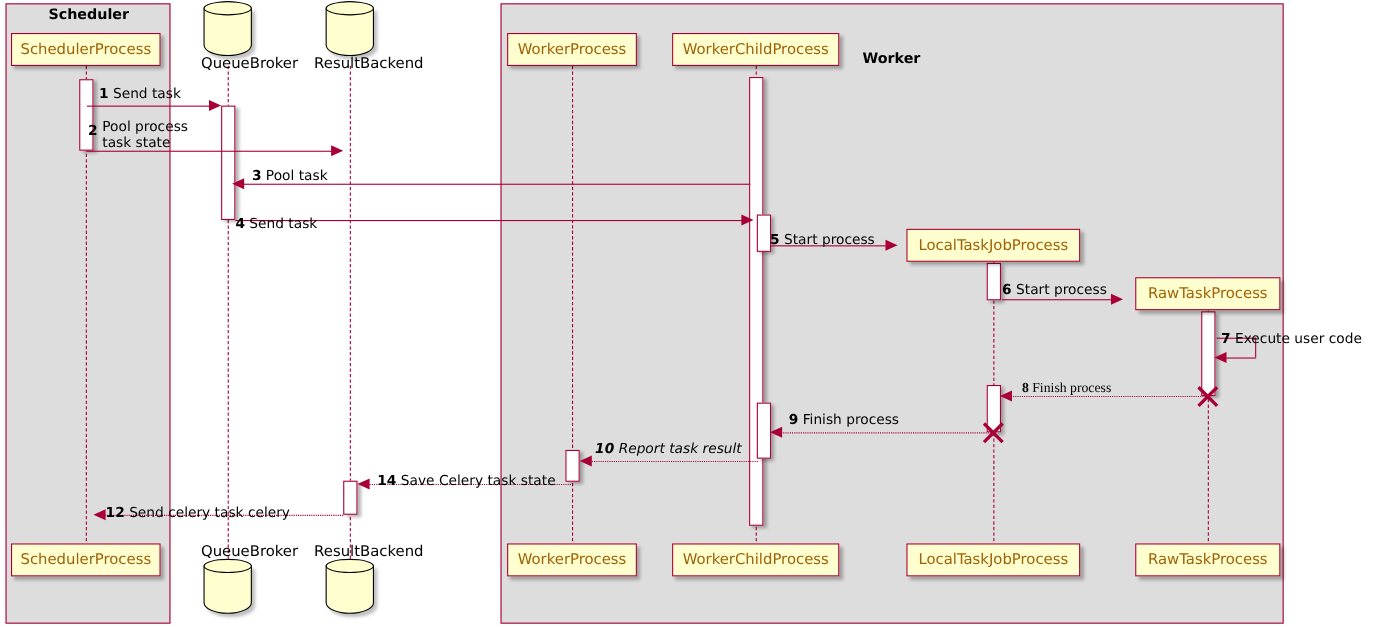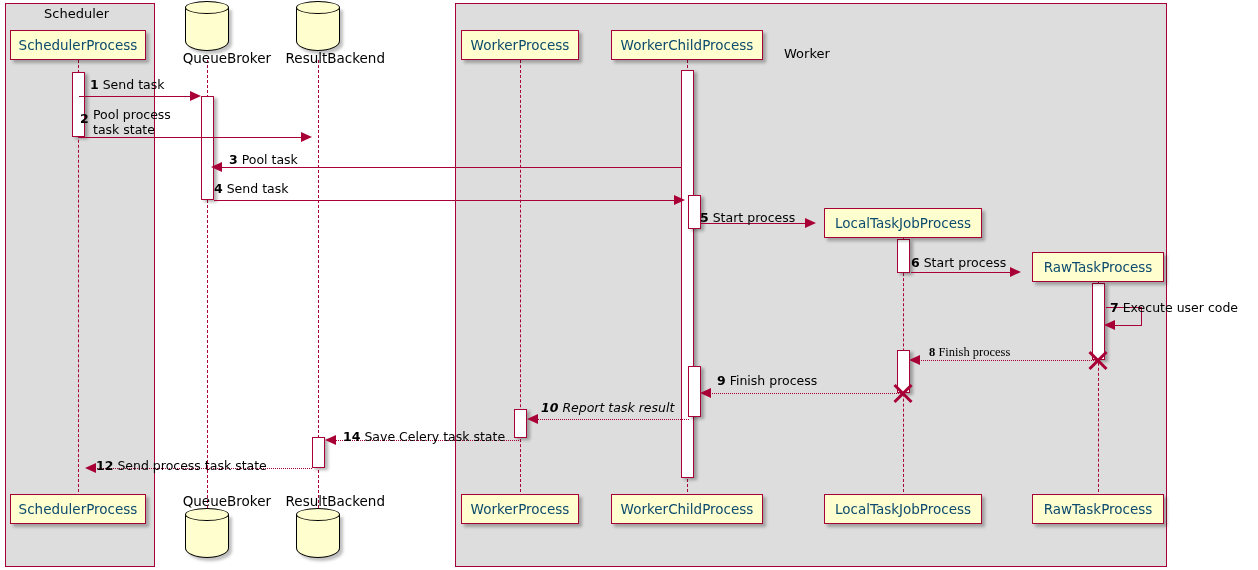--- a/index.html
+++ b/index.html
@@ -1,29 +1,29 @@
 <!DOCTYPE html>
 <html><head>
 <meta charset="utf-8">
 <style>
   html,body{margin:0;padding:0;background:#ffffff;}
   body{font-family:"DejaVu Sans","Liberation Sans",sans-serif;}
   #stage{position:relative;width:1258px;height:570px;background:#ffffff;overflow:hidden;}
 
   
   .group-box{position:absolute;background:#DDDDDD;border:1.5px solid #A80036;box-sizing:border-box;}
-  .group-title{position:absolute;font-weight:normal;font-size:13px;color:#000;white-space:nowrap;}
+  .group-title{position:absolute;font-weight:bold;font-size:13px;color:#000;white-space:nowrap;}
 
   
   .lifeline{position:absolute;width:0;border-left:1.5px dashed #A80036;}
 
   
   .part{position:absolute;background:#FEFECE;border:1.5px solid #A80036;
         box-sizing:border-box;display:flex;align-items:center;justify-content:center;
-        font-size:13.5px;color:#0c4a6e;white-space:nowrap;
+        font-size:13.5px;color:#a16207;white-space:nowrap;
         box-shadow:3px 3px 3px rgba(0,0,0,0.28);}
 
   
   .db{position:absolute;}
   .db .cyl{position:absolute;left:0;top:6px;width:44px;height:44px;background:#FEFECE;
            border:1.5px solid #000;border-radius:0 0 22px 22px/0 0 10px 10px;box-sizing:border-box;
            box-shadow:3px 3px 3px rgba(0,0,0,0.25);}
   .db .lid{position:absolute;left:0;top:0;width:44px;height:13px;background:#FEFECE;
            border:1.5px solid #000;border-radius:50%;box-sizing:border-box;}
   .db .dblabel{position:absolute;white-space:nowrap;font-size:13.5px;color:#000;text-align:right;}
@@ -101,21 +101,21 @@
 
   <div class="msg-line" style="left:214px;top:167px;width:468px;"></div>
   <div class="arrow left" style="left:211px;top:162px;"></div>
   <div class="msg-label" style="left:229px;top:153px;text-align:center;">
     <b>3</b>
     <span>Pool task</span>
   </div>
 
   <div class="msg-line" style="left:214px;top:200px;width:466px;"></div>
   <div class="arrow right" style="left:674px;top:195px;"></div>
-  <div class="msg-label" style="left:214px;top:182px;">
+  <div class="msg-label" style="left:214px;top:196px;">
     <b>4</b>
     <span>Send task</span>
   </div>
 
   <div class="msg-line" style="left:701px;top:223px;width:110px;"></div>
   <div class="arrow right" style="left:805px;top:218px;"></div>
   <div class="msg-label" style="left:700px;top:211px;">
     <b>5</b>
     <span>Start process</span>
   </div>
@@ -163,21 +163,21 @@
   <div class="arrow left" style="left:325px;top:435px;"></div>
   <div class="msg-label" style="left:343px;top:430px;">
     <b>14</b>
     <span>Save Celery task state</span>
   </div>
 
   <div class="msg-line ret" style="left:89px;top:468px;width:223px;"></div>
   <div class="arrow left" style="left:85px;top:463px;"></div>
   <div class="msg-label" style="left:96px;top:459px;">
     <b>12</b>
-    <span>Send process task state</span>
+    <span>Send celery task celery</span>
   </div>
 
   <div class="part" style="left:10px;top:30px;width:136px;height:30px;">SchedulerProcess</div>
 
   <div class="db" style="left:185px;top:1px;width:44px;height:60px;">
     <div class="cyl"></div>
     <div class="lid"></div>
     <div class="dblabel" style="left:-42px;top:49px;width:128px;">QueueBroker</div>
   </div>
 

